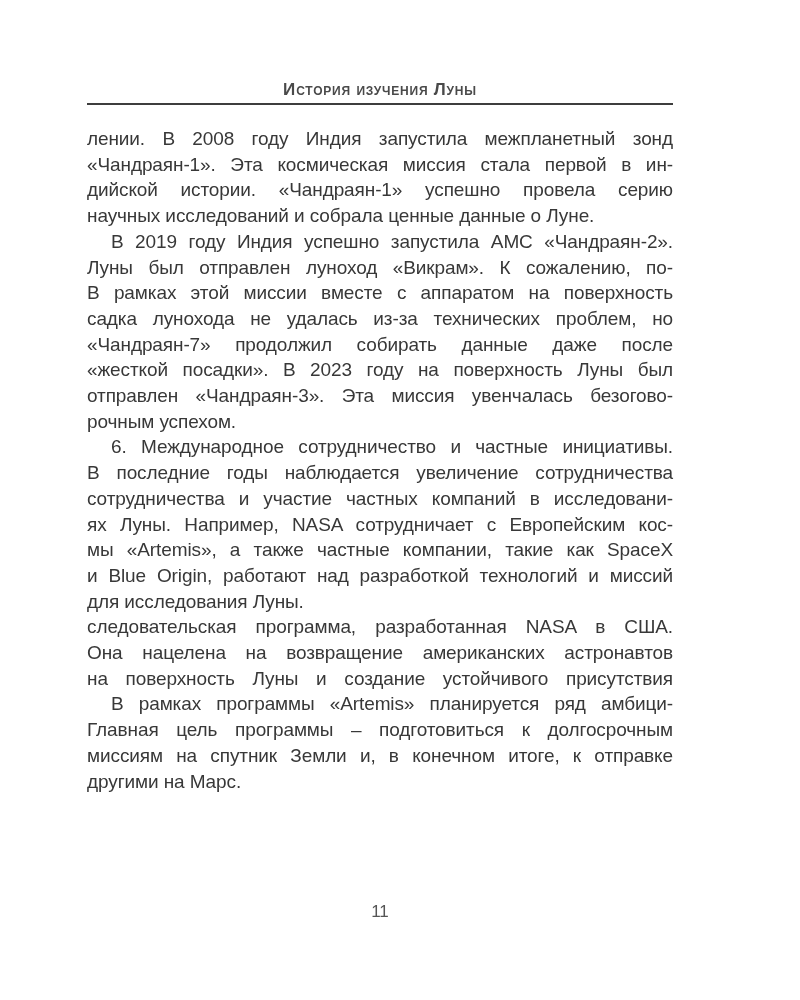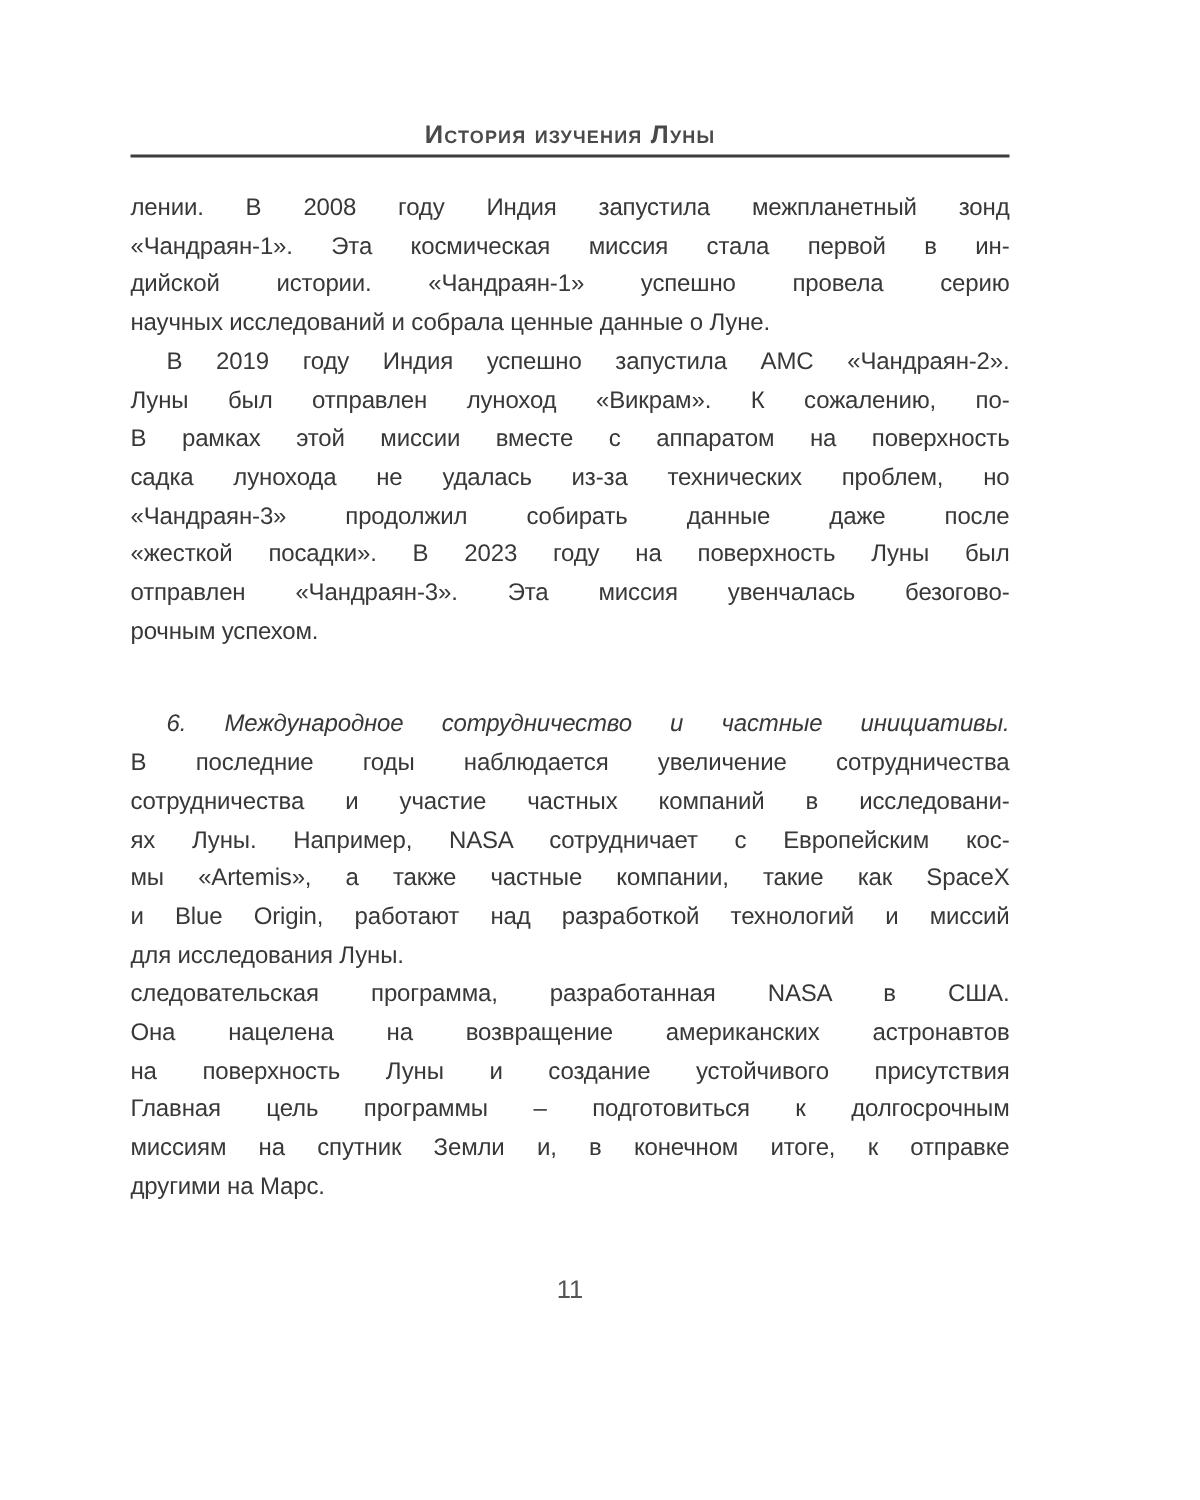--- a/index.html
+++ b/index.html
@@ -31,45 +31,43 @@
     color: #4a4a4a;
     margin-bottom: 5px;
   }
   .header-rule {
     border: none;
     border-top: 2px solid #3d3d3d;
     margin: 0;
   }
   .body-text {
     margin-top: 21px;
-    font-size: 16px;
+    font-size: 19px;
     line-height: 25.7px;
     color: #383838;
     letter-spacing: -0.1px;
   }
   .paragraph { margin: 0; }
   .line {
     text-align: justify;
     text-align-last: justify;
     white-space: normal;
   }
   .line.last {
     text-align-last: left;
   }
   .line.indent {
     text-indent: 24px;
   }
   .line.italic {
-    font-style: italic;
-    margin-top: 36px;
   }
   .page-number {
     position: absolute;
     left: 87px;
-    top: 850px;
+    top: 902px;
     width: 586px;
     text-align: center;
     font-size: 17px;
     color: #555555;
   }
 </style>
 </head>
 <body>
 
 <div class="page">
@@ -81,40 +79,41 @@
           <div class="line">лении. В 2008 году Индия запустила межпланетный зонд</div>
           <div class="line">«Чандраян-1». Эта космическая миссия стала первой в ин-</div>
           <div class="line">дийской истории. «Чандраян-1» успешно провела серию</div>
           <div class="line last">научных исследований и собрала ценные данные о Луне.</div>
         </div>
         <div class="paragraph">
           <div class="line indent">В 2019 году Индия успешно запустила АМС «Чандраян-2».</div>
           <div class="line">Луны был отправлен луноход «Викрам». К сожалению, по-</div>
           <div class="line">В рамках этой миссии вместе с аппаратом на поверхность</div>
           <div class="line">садка лунохода не удалась из-за технических проблем, но</div>
-          <div class="line">«Чандраян-3» продолжил собирать данные даже после</div>
+          <div class="line">«Чандраян-7» продолжил собирать данные даже после</div>
           <div class="line">«жесткой посадки». В 2023 году на поверхность Луны был</div>
           <div class="line">отправлен «Чандраян-3». Эта миссия увенчалась безогово-</div>
           <div class="line last">рочным успехом.</div>
         </div>
         <div class="paragraph">
           <div class="line indent italic">6. Международное сотрудничество и частные инициативы.</div>
           <div class="line">В последние годы наблюдается увеличение сотрудничества</div>
           <div class="line">сотрудничества и участие частных компаний в исследовани-</div>
           <div class="line">ях Луны. Например, NASA сотрудничает с Европейским кос-</div>
           <div class="line">мы «Artemis», а также частные компании, такие как SpaceX</div>
           <div class="line">и Blue Origin, работают над разработкой технологий и миссий</div>
           <div class="line last">для исследования Луны.</div>
         </div>
         <div class="paragraph">
           <div class="line">следовательская программа, разработанная NASA в США.</div>
           <div class="line">Она нацелена на возвращение американских астронавтов</div>
           <div class="line">на поверхность Луны и создание устойчивого присутствия</div>
         </div>
         <div class="paragraph">
+          <div class="line indent">В рамках программы «Artemis» планируется ряд амбици-</div>
           <div class="line">Главная цель программы – подготовиться к долгосрочным</div>
           <div class="line">миссиям на спутник Земли и, в конечном итоге, к отправке</div>
           <div class="line last">другими на Марс.</div>
         </div>
       </div>
   </div>
   <div class="page-number">11</div>
 </div>
 
 </body></html>

